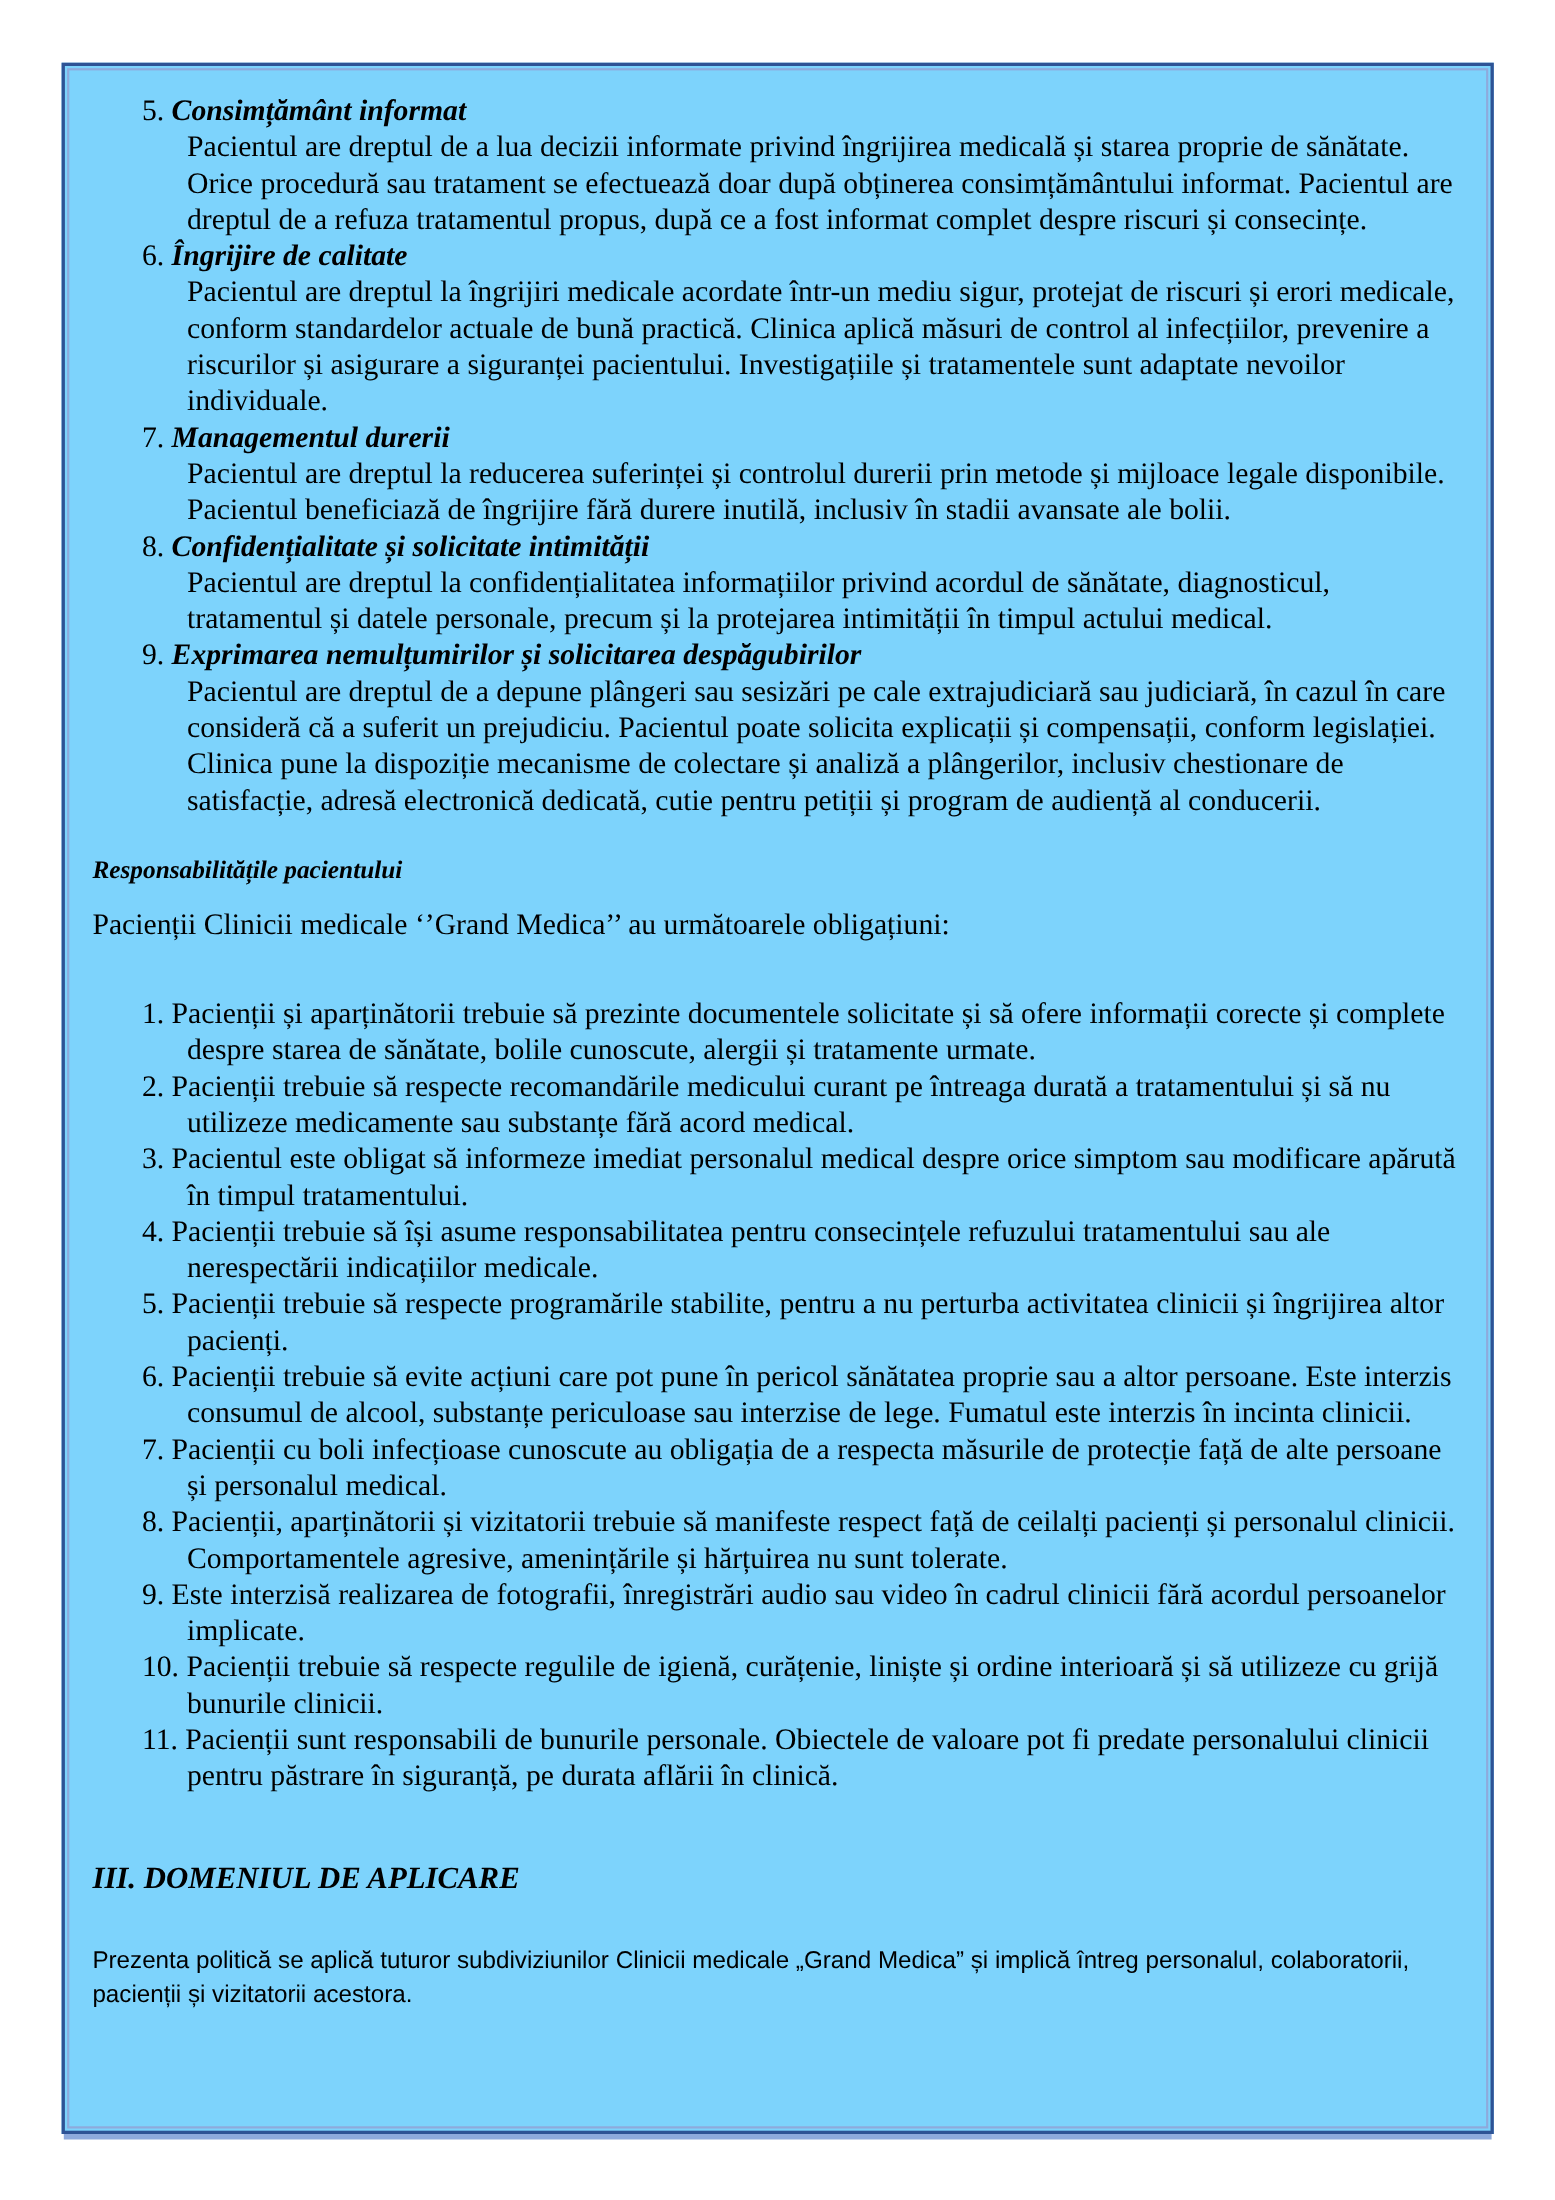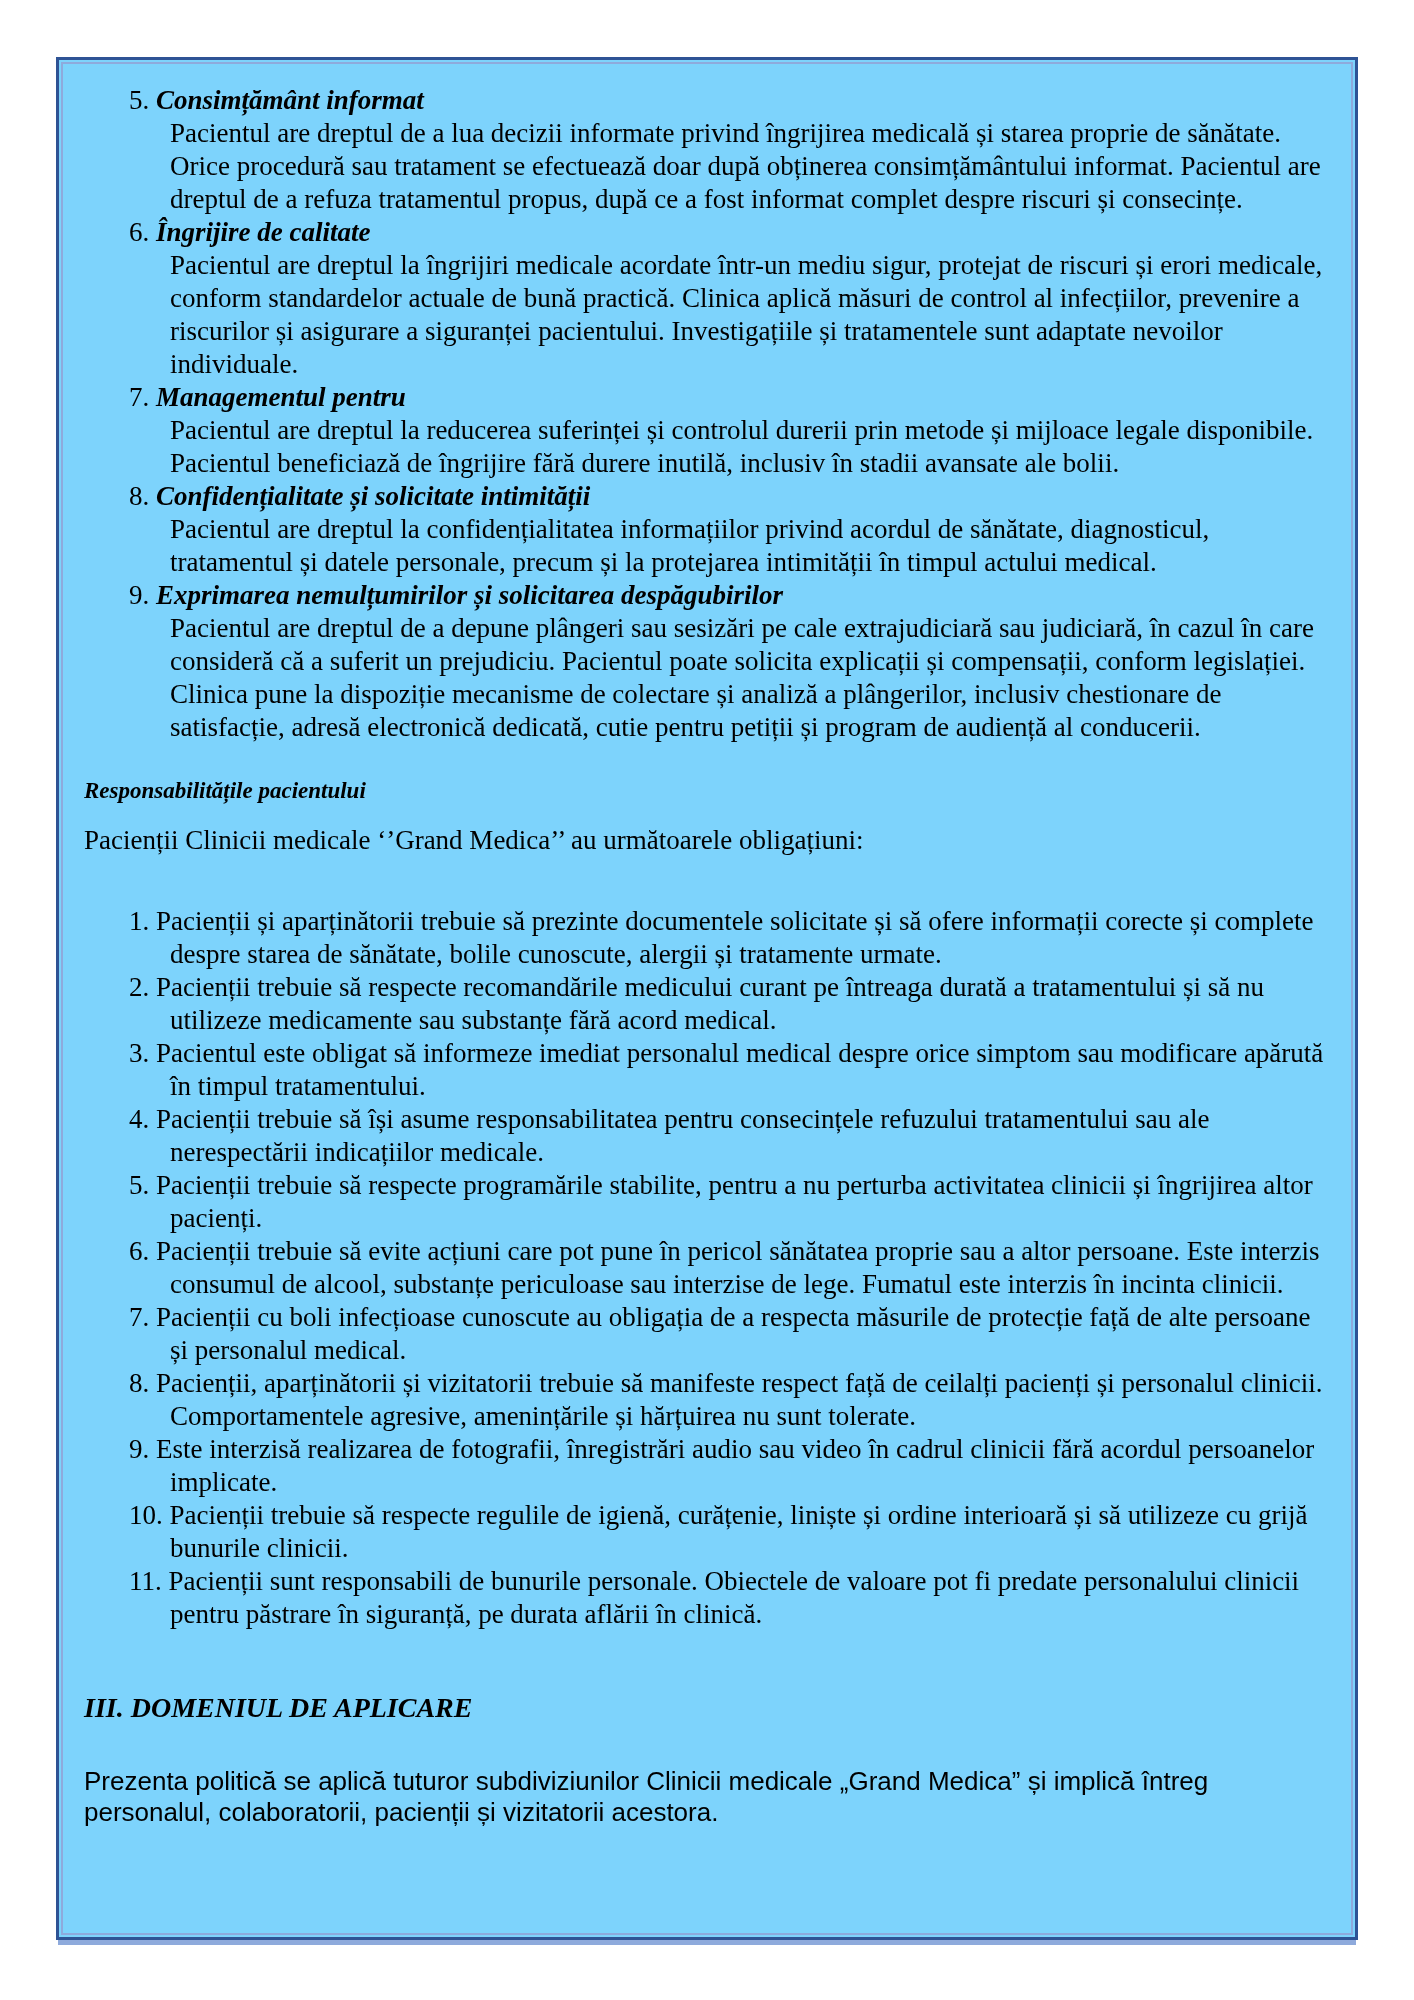--- a/index.html
+++ b/index.html
@@ -58,21 +58,21 @@
   }
   .scope-heading {
     font-weight: bold;
     font-style: italic;
     font-size: 28px;
     margin-top: 60px;
   }
   .scope-para {
     margin-top: 42px;
     font-family: "Liberation Sans", "DejaVu Sans", sans-serif;
-    font-size: 26px;
+    font-size: 22px;
     line-height: 31px;
   }
 </style>
 </head>
 <body>
 
 <div class="page-frame">
   <div class="page-frame-inner">
     <div class="doc-content">
 
@@ -82,21 +82,21 @@
             <div class="li-head"><span class="num">5.</span> <span class="ti">Consimțământ informat</span></div>
             <div class="li-body">Pacientul are dreptul de a lua decizii informate privind îngrijirea medicală și starea proprie de sănătate. Orice procedură sau tratament se efectuează doar după obținerea consimțământului informat. Pacientul are dreptul de a refuza tratamentul propus, după ce a fost informat complet despre riscuri și consecințe.</div>
           </div>
 
           <div>
             <div class="li-head"><span class="num">6.</span> <span class="ti">Îngrijire de calitate</span></div>
             <div class="li-body">Pacientul are dreptul la îngrijiri medicale acordate într-un mediu sigur, protejat de riscuri și erori medicale, conform standardelor actuale de bună practică. Clinica aplică măsuri de control al infecțiilor, prevenire a riscurilor și asigurare a siguranței pacientului. Investigațiile și tratamentele sunt adaptate nevoilor individuale.</div>
           </div>
 
           <div>
-            <div class="li-head"><span class="num">7.</span> <span class="ti">Managementul pentru</span></div>
+            <div class="li-head"><span class="num">7.</span> <span class="ti">Managementul durerii</span></div>
             <div class="li-body">Pacientul are dreptul la reducerea suferinței și controlul durerii prin metode și mijloace legale disponibile. Pacientul beneficiază de îngrijire fără durere inutilă, inclusiv în stadii avansate ale bolii.</div>
           </div>
 
           <div>
             <div class="li-head"><span class="num">8.</span> <span class="ti">Confidențialitate și solicitate intimității</span></div>
             <div class="li-body">Pacientul are dreptul la confidențialitatea informațiilor privind acordul de sănătate, diagnosticul, tratamentul și datele personale, precum și la protejarea intimității în timpul actului medical.</div>
           </div>
 
           <div>
             <div class="li-head"><span class="num">9.</span> <span class="ti">Exprimarea nemulțumirilor și solicitarea despăgubirilor</span></div>

